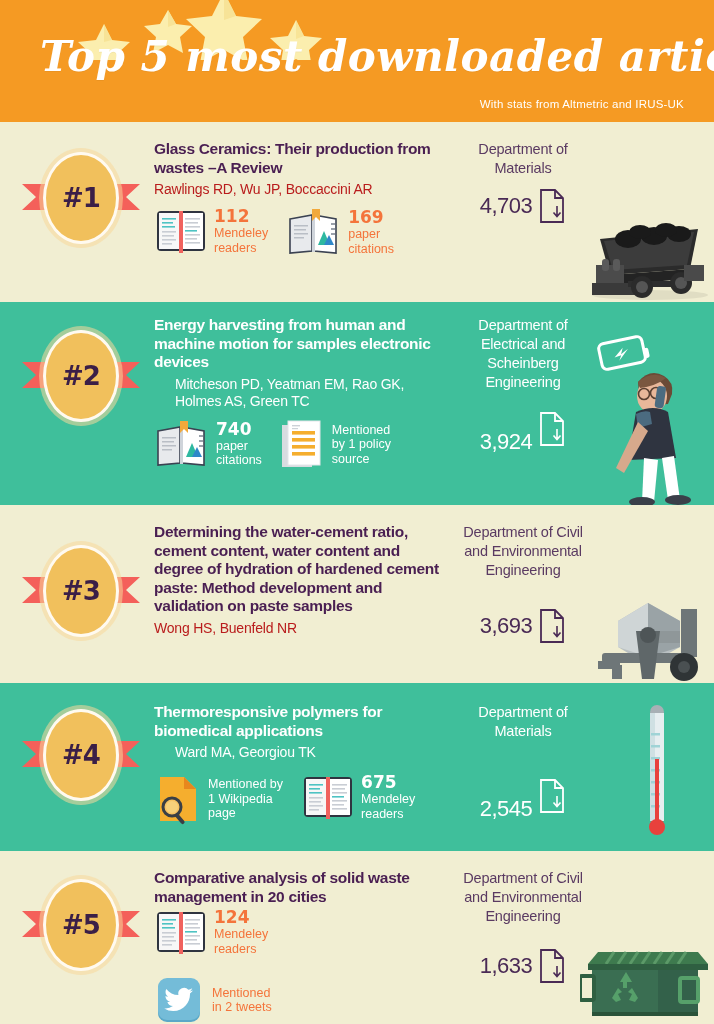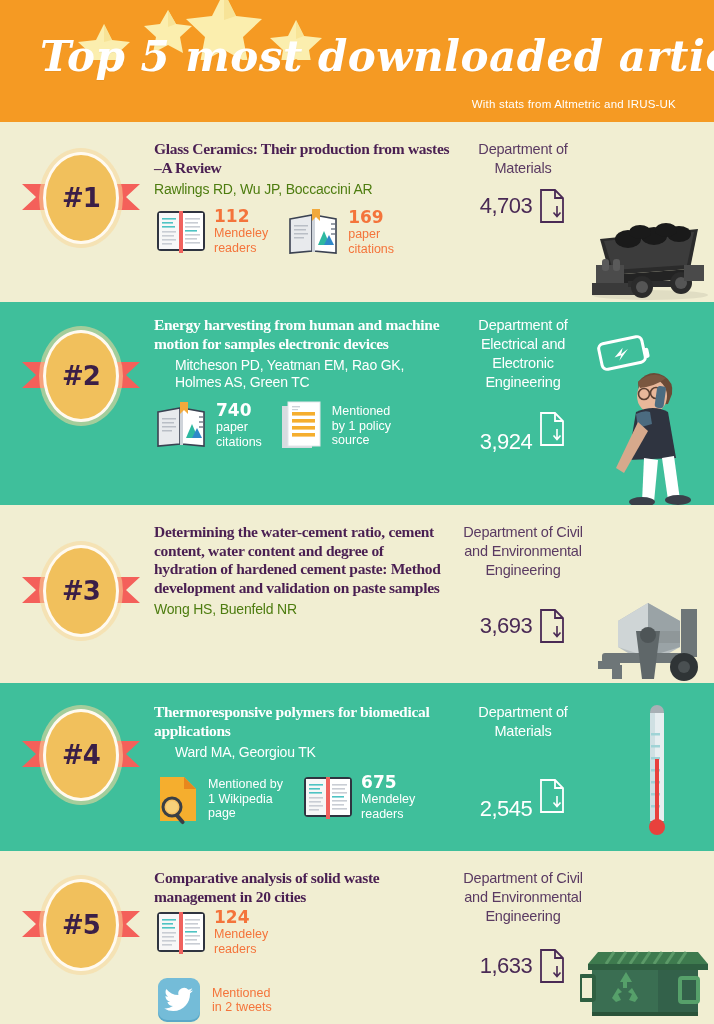--- a/index.html
+++ b/index.html
@@ -26,21 +26,21 @@
     font-style: italic;
     font-weight: bold;
     font-size: 42px;
     color: #ffffff;
     letter-spacing: 0.5px;
     white-space: nowrap;
     text-shadow: 0 1px 0 rgba(0,0,0,0.04);
   }
   .subtitle {
     position: absolute;
-    right: 38px; top: 98px;
+    right: 30px; top: 98px;
     font-size: 11.5px;
     color: #ffffff;
     letter-spacing: 0.2px;
     white-space: nowrap;
   }
 
   
   .row { position: relative; width: 714px; overflow: hidden; }
   .row.cream { background: #f1eed2; }
   .row.teal  { background: #3fbf9b; }
@@ -80,33 +80,33 @@
     font-family: "DejaVu Sans", sans-serif;
     font-size: 26px;
     font-weight: bold;
     color: #3b1f47;
     letter-spacing: -1px;
   }
 
   
   .article { position: absolute; left: 154px; width: 296px; }
   .art-title {
-    font-family: Liberation Serif, serif;
+    font-family: Liberation Sans, sans-serif;
     font-weight: bold;
     font-size: 15.5px;
     line-height: 18.5px;
     color: #4a1f52;
     letter-spacing: -0.3px;
   }
   .row.teal .art-title { color: #ffffff; }
   .art-authors {
     margin-top: 4px;
     font-size: 14px;
     line-height: 17px;
-    color: #4d7c0f;
+    color: #b91c1c;
     letter-spacing: -0.2px;
   }
   .row.teal .art-authors { color: #ffffff; margin-left: 21px; }
 
   
   .metrics { display: flex; gap: 18px; margin-top: 9px; align-items: flex-start; }
   .metric { display: flex; align-items: center; gap: 6px; }
   .metric-icon { flex: 0 0 auto; }
   .metric-text {
     font-size: 12.5px;
@@ -345,21 +345,21 @@
             </svg>
           </span>
           <span class="metric-text"><b class="metric-num"></b><span>Mentioned
 by 1 policy
 source</span></span>
         </div>
       </div>
     </div>
 
     <div class="dept-col" style="top:14px;">
-      <div class="dept">Department of Electrical and Electronic Engineering</div>
+      <div class="dept">Department of Electrical and Scheinberg Engineering</div>
       <div class="downloads">
         <span class="dl-num">3,924</span>
         <span>
           <svg width="28" height="36" viewBox="0 0 28 36">
             <path d="M3 2 h14 l8 8 v24 h-22 z" fill="none" stroke="#ffffff" stroke-width="1.8"></path>
             <path d="M17 2 v8 h8" fill="none" stroke="#ffffff" stroke-width="1.8"></path>
             <path d="M19 18 v10 M15.5 24.5 L19 28.5 L22.5 24.5" fill="none" stroke="#ffffff" stroke-width="1.6"></path>
           </svg>
         </span>
       </div>

